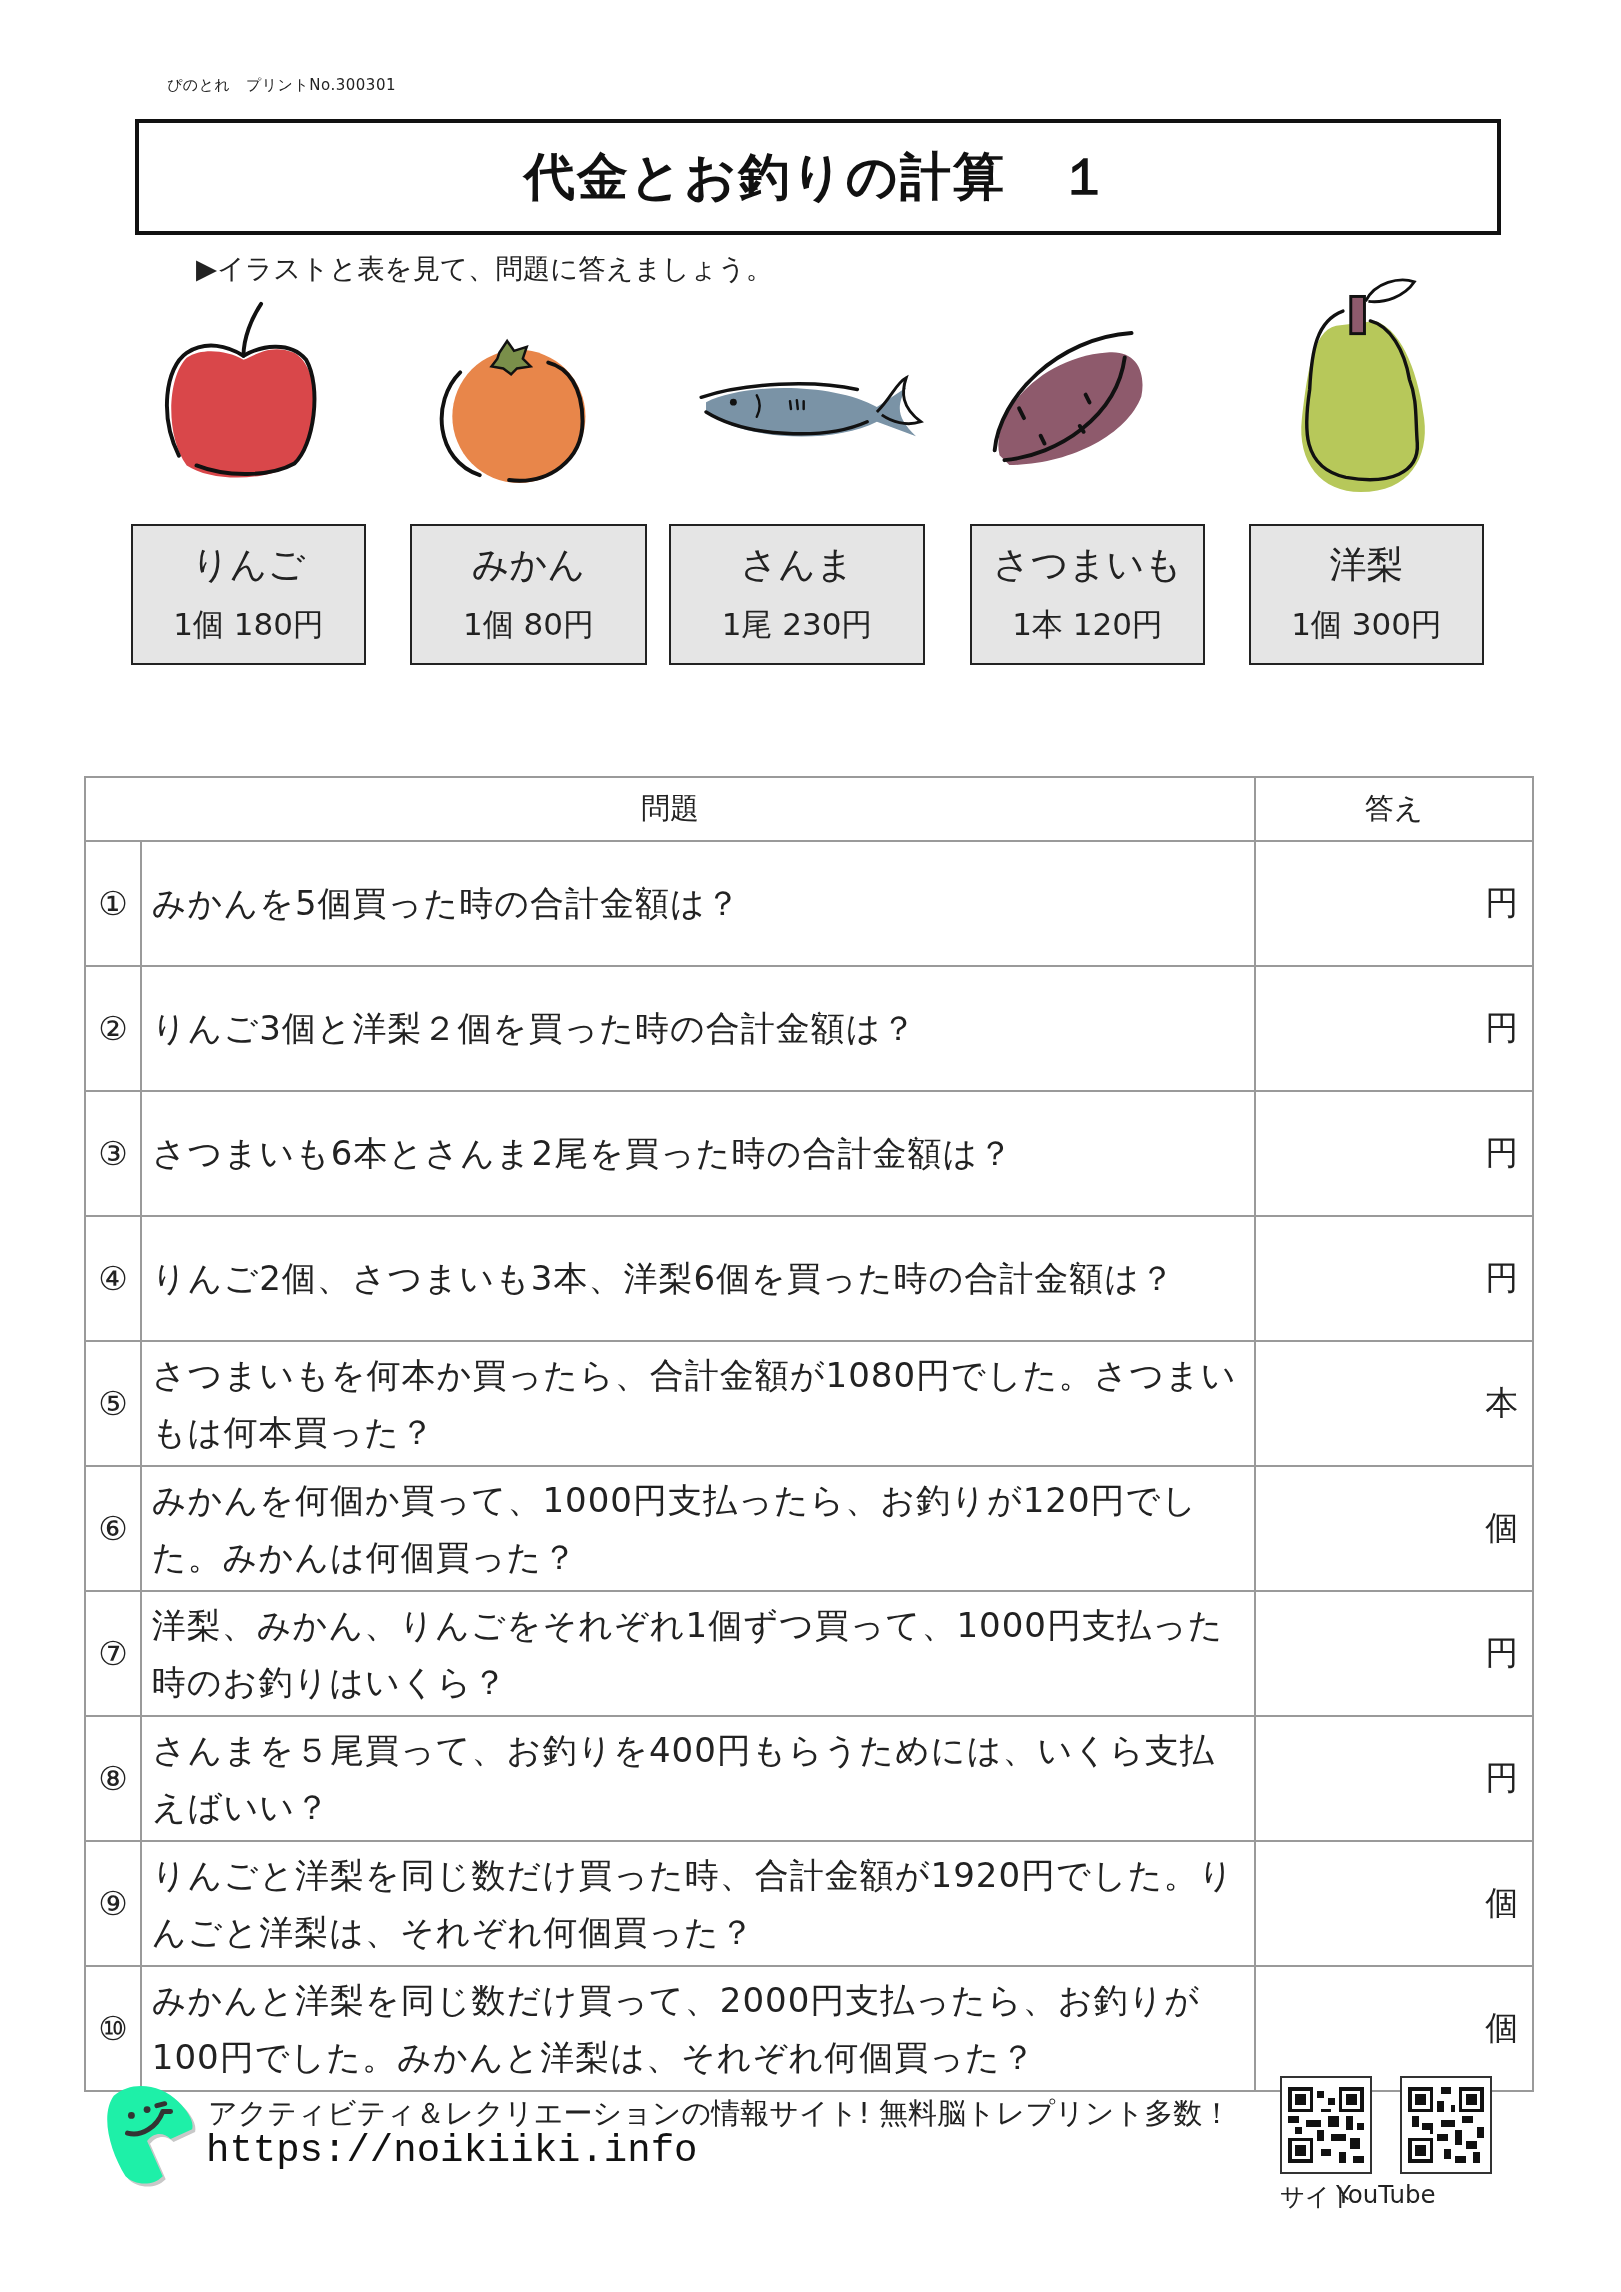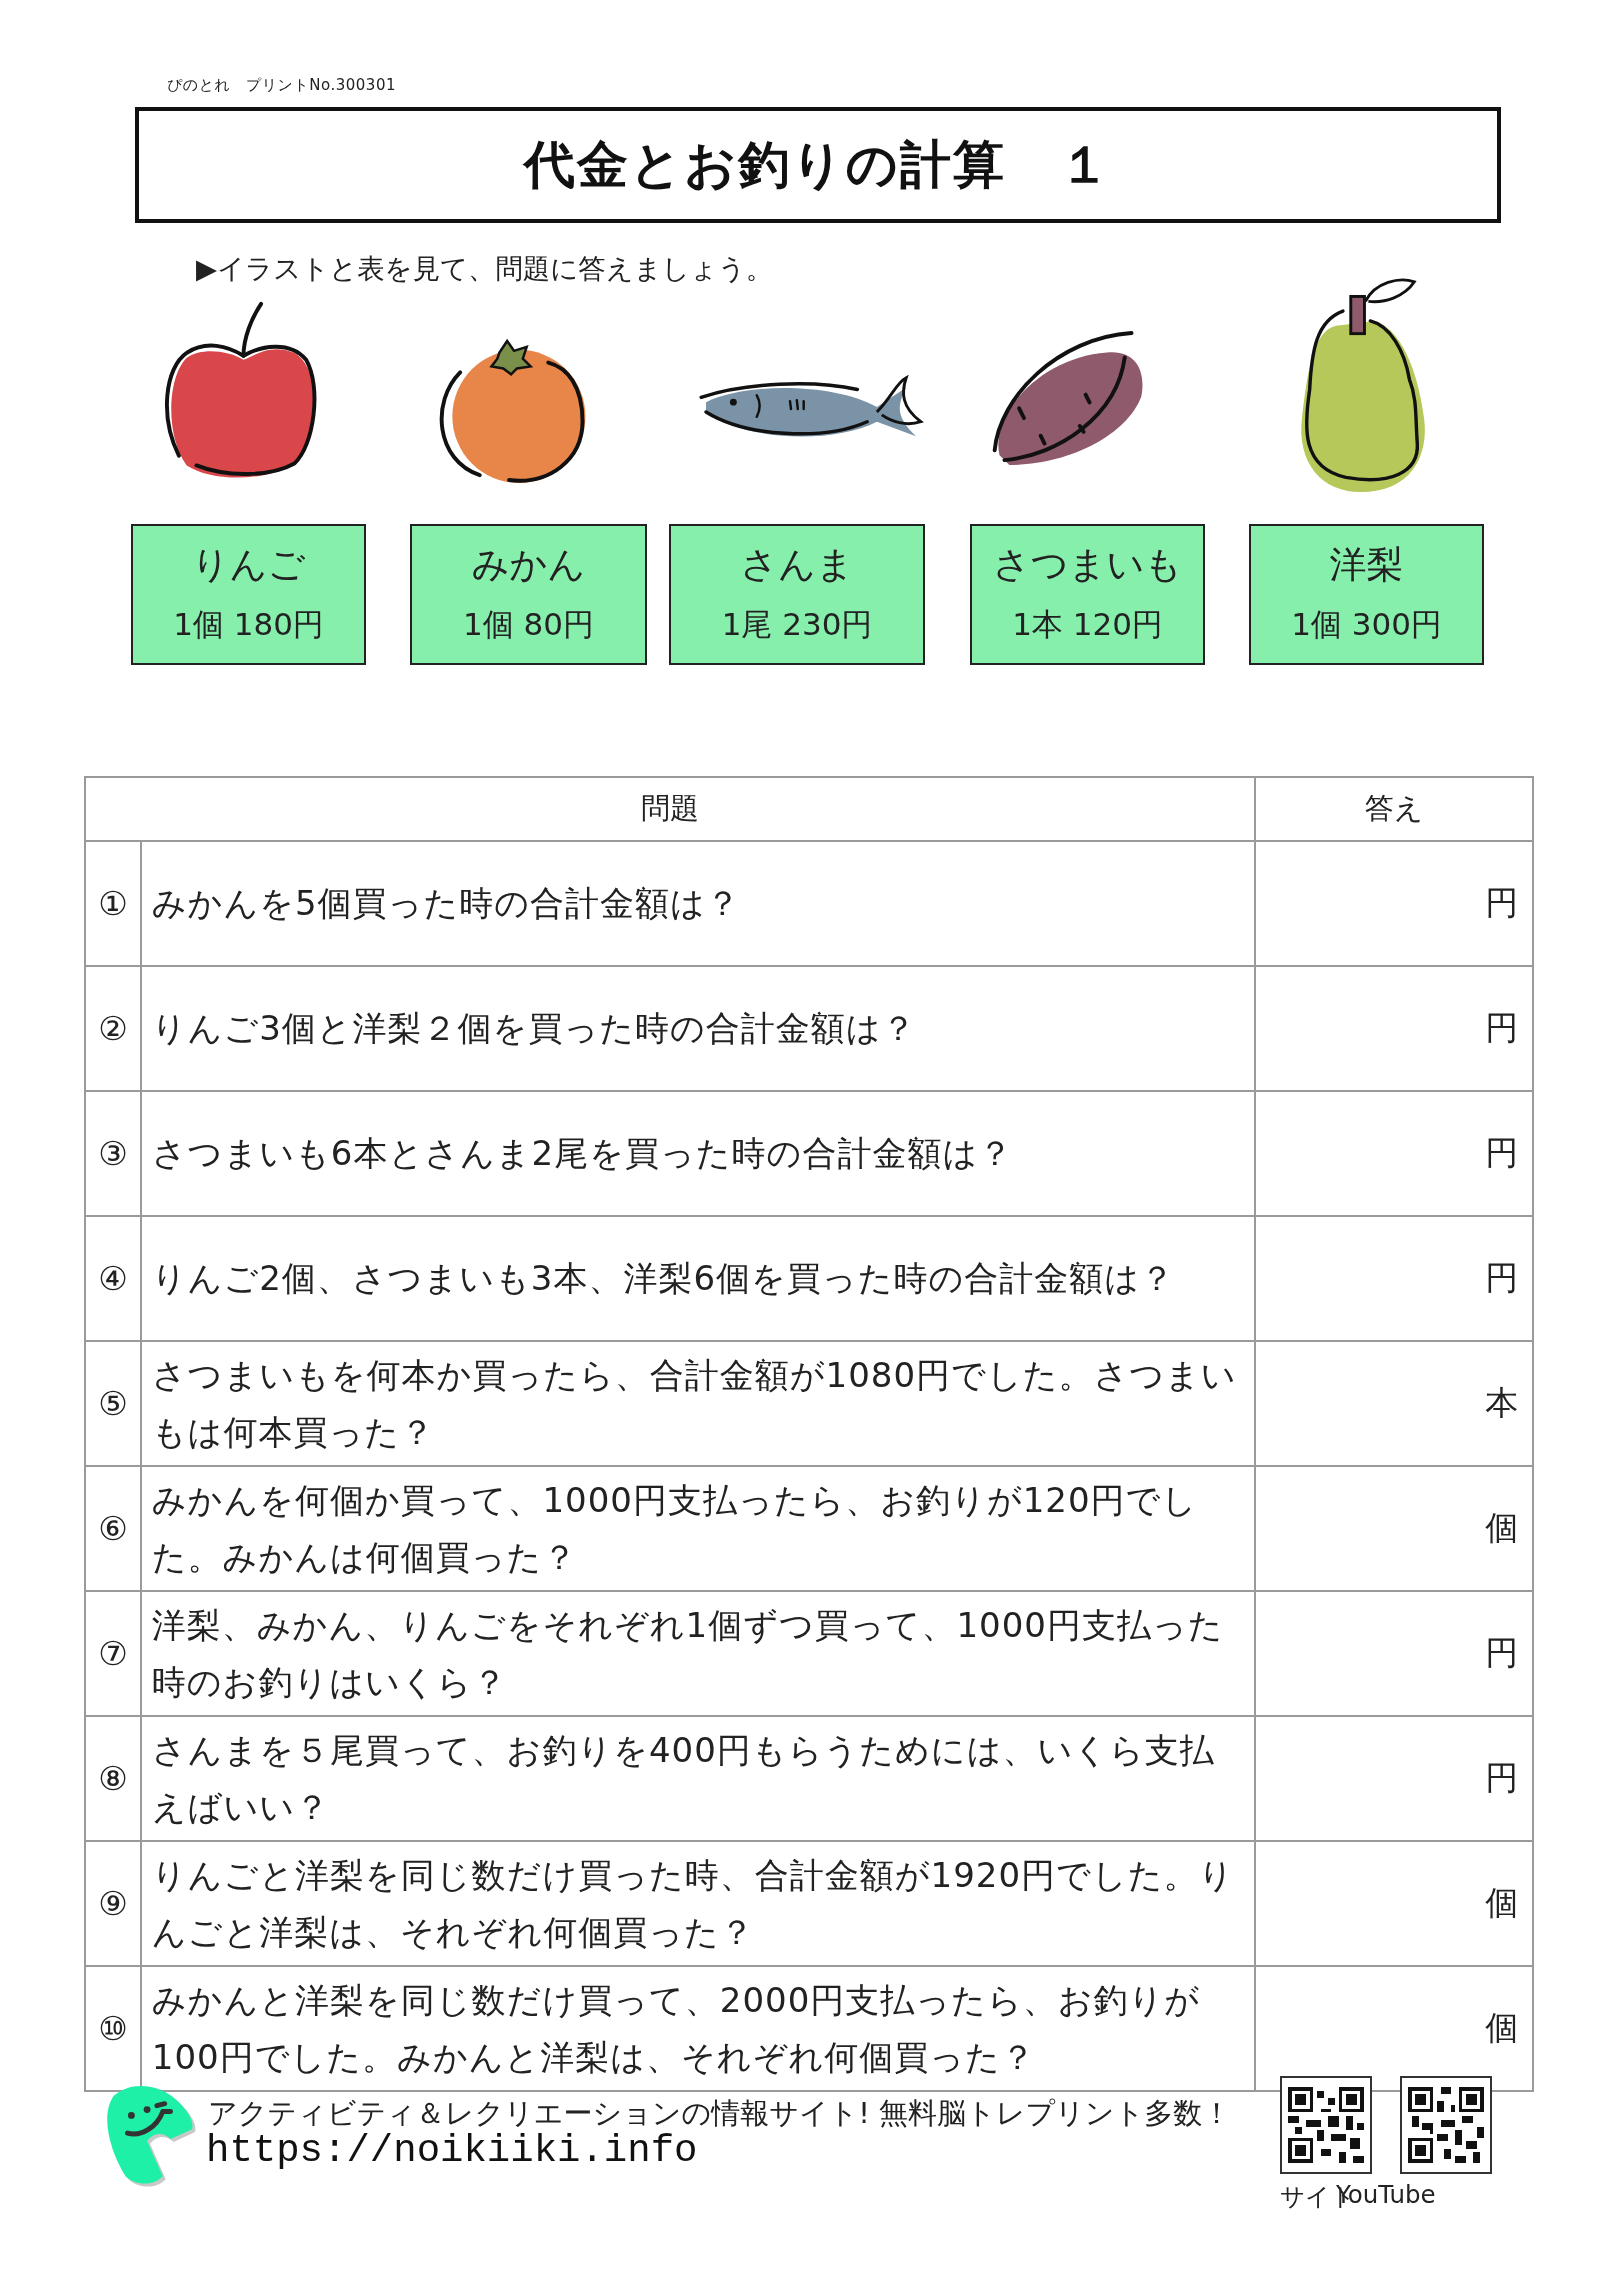--- a/index.html
+++ b/index.html
@@ -1,26 +1,26 @@
 <!DOCTYPE html>
 <html><head>
 <meta charset="utf-8">
 <style>
   html, body { margin:0; padding:0; background:#ffffff; }
   body { width:1621px; height:2293px; position:relative; overflow:hidden;
          font-family:"DejaVu Sans", "Liberation Sans", sans-serif; color:#111; }
   .abs { position:absolute; }
   .print-no { left:167px; top:76px; font-size:15px; color:#222; letter-spacing:0.5px; }
-  .title-box { left:135px; top:107px; width:1358px; height:108px; border:4.9px solid #111; box-sizing:content-box;
+  .title-box { left:135px; top:119px; width:1358px; height:108px; border:4.9px solid #111; box-sizing:content-box;
                display:flex; align-items:center; justify-content:center; }
   .title-text { font-size:51px; font-weight:bold; letter-spacing:2px; }
   .instruction { left:165px; top:251px; font-size:27.4px; color:#222;margin-left:31px; }
   .illus { position:absolute; }
   .price-box { position:absolute; top:524px; height:141px; border:2.9px solid #222; box-sizing:border-box;
-               display:flex; flex-direction:column; align-items:center; justify-content:center; background:#86efac; }
+               display:flex; flex-direction:column; align-items:center; justify-content:center; background:#e5e5e5; }
   .price-name { font-size:37px; line-height:59px; color:#222; }
   .price-value { font-size:31px; line-height:61px; color:#222; }
   table.qtable { position:absolute; left:84px; top:728px; width:1449px; border-collapse:collapse; table-layout:fixed;margin-top:48px; }
   table.qtable td, table.qtable th { border:2px solid #9a9a9a; font-weight:normal; }
   table.qtable th { height:60px; font-size:29px; color:#222; }
   table.qtable td { height:121px; }
   .num { width:54px; text-align:center; font-size:33px; color:#222; }
   .qtext { font-size:34px; line-height:57px; padding:0 9.8px; color:#222; letter-spacing:1px; }
   .ans { width:277px; text-align:right; padding-right:13.7px; font-size:33px; color:#222; }
   .footer-text1 { left:208px; top:2094px; font-size:29px; color:#222; }

